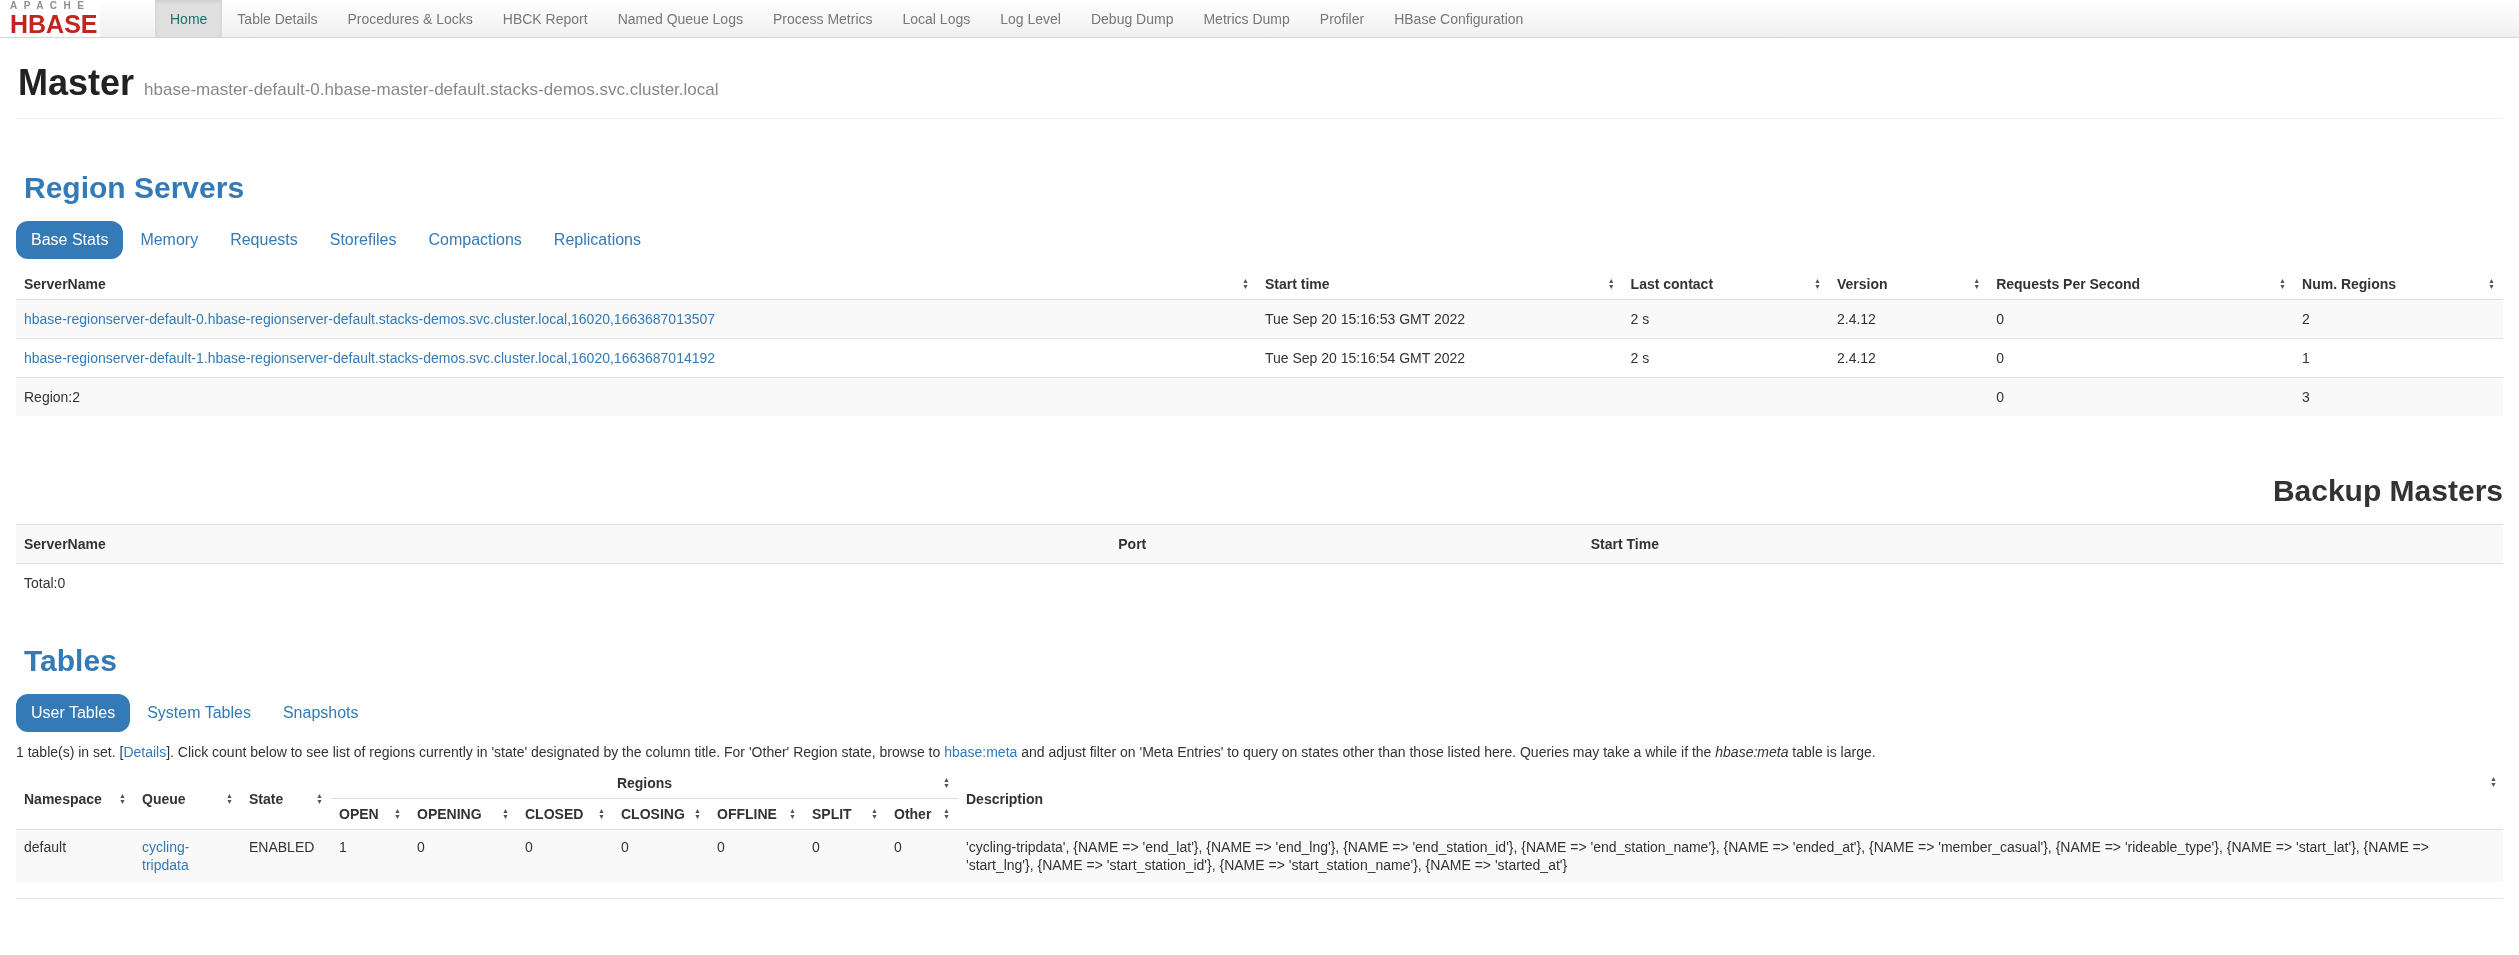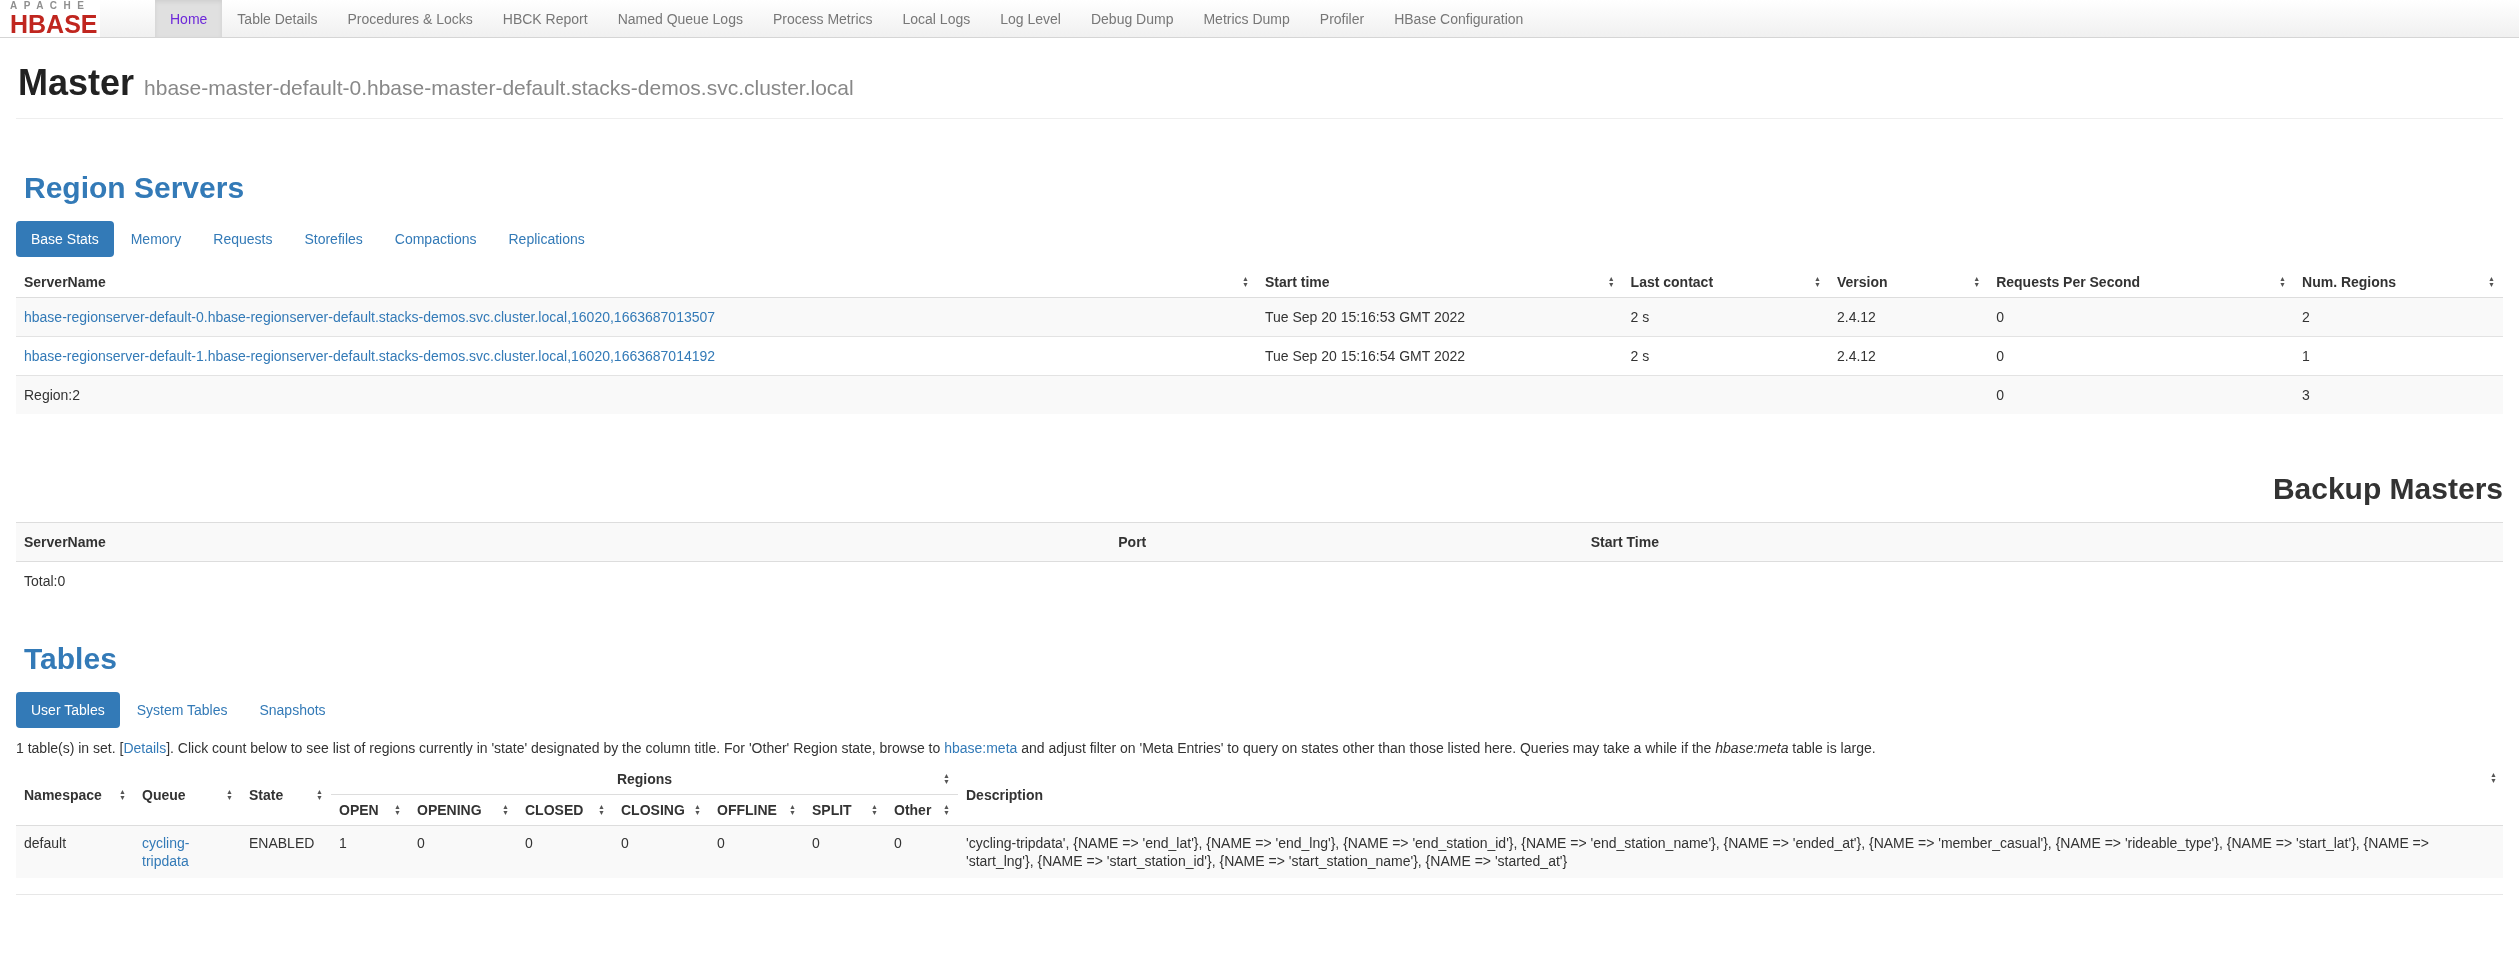--- a/index.html
+++ b/index.html
@@ -29,40 +29,40 @@
   .logo-bottom {
     font-size: 25px; font-weight: bold; letter-spacing: 0px;
     color: #c0261f; line-height: 0.9; white-space: nowrap;
     transform: scaleY(1.05); transform-origin: left center;
   }
   .nav-items { display: flex; align-items: stretch; margin-left: 55px; }
   .nav-item {
     display: flex; align-items: center; padding: 0 15px;
     color: #777; font-size: 14px; cursor: pointer; white-space: nowrap;
   }
-  .nav-item.active { background: #e0e0e0; color: #6d28d9; box-shadow: inset 0 2px 4px rgba(0,0,0,.08); }
+  .nav-item.active { background: #e0e0e0; color: #0f766e; box-shadow: inset 0 2px 4px rgba(0,0,0,.08); }
 
   
   .content { padding: 0 16px; }
   .page-header { padding: 24px 2px 14px; border-bottom: 1px solid #eee; }
   .page-header h1 { margin: 0; font-size: 36px; font-weight: bold; color: #222; }
-  .page-header h1 .hostname { font-size: 21px; font-weight: normal; color: #888; margin-left: 10px; }
+  .page-header h1 .hostname { font-size: 17px; font-weight: normal; color: #888; margin-left: 10px; }
 
   h2.section-title { font-size: 30px; font-weight: bold; margin: 0; }
   h2.blue { color: #337ab7; margin-left: 8px; }
   h2.dark { color: #333; }
   #region-servers-heading { margin-top: 52px; }
   #backup-masters-heading { margin-top: 58px; text-align: right; }
   #tables-heading { margin-top: 42px; }
 
   
   .pills { display: flex; margin: 16px 0 0; padding: 0; list-style: none; }
   .pill {
-    padding: 10px 15px; border-radius: 4px; color: #337ab7;
-    font-size: 14px; cursor: pointer; white-space: nowrap; margin-right: 2px;
+    padding: 10px 15px; border-radius: 12px; color: #337ab7;
+    font-size: 16px; cursor: pointer; white-space: nowrap; margin-right: 2px;
   }
   .pill.active { background: #337ab7; color: #fff; }
 
   
   table.ui-table { width: 100%; border-collapse: collapse; margin-top: 10px; }
   table.ui-table th, table.ui-table td {
     text-align: left; vertical-align: top; font-size: 14px; line-height: 18px;
     padding: 10px 8px;
   }
   table.ui-table th { font-weight: bold; padding: 6px 8px; vertical-align: middle; }

